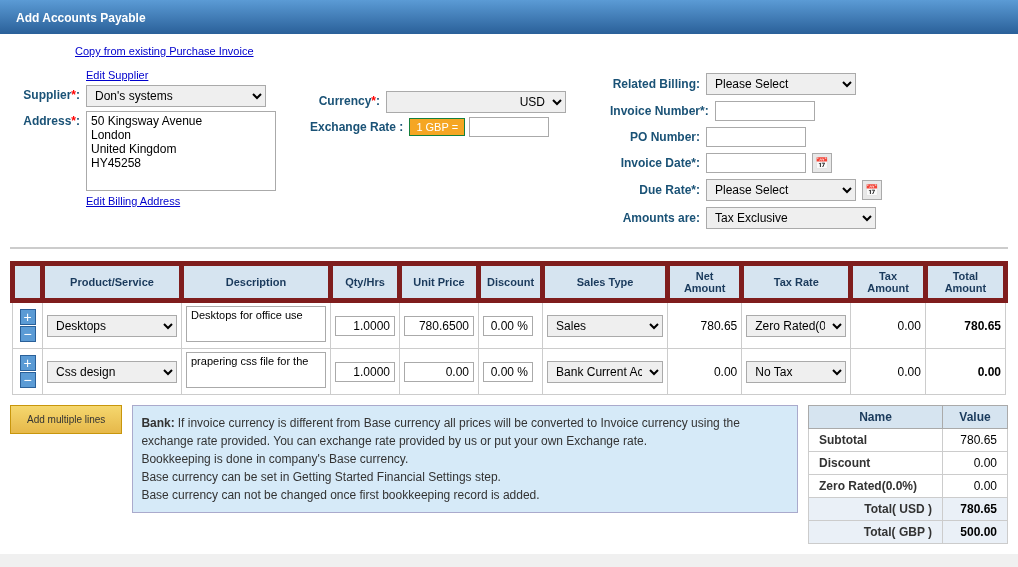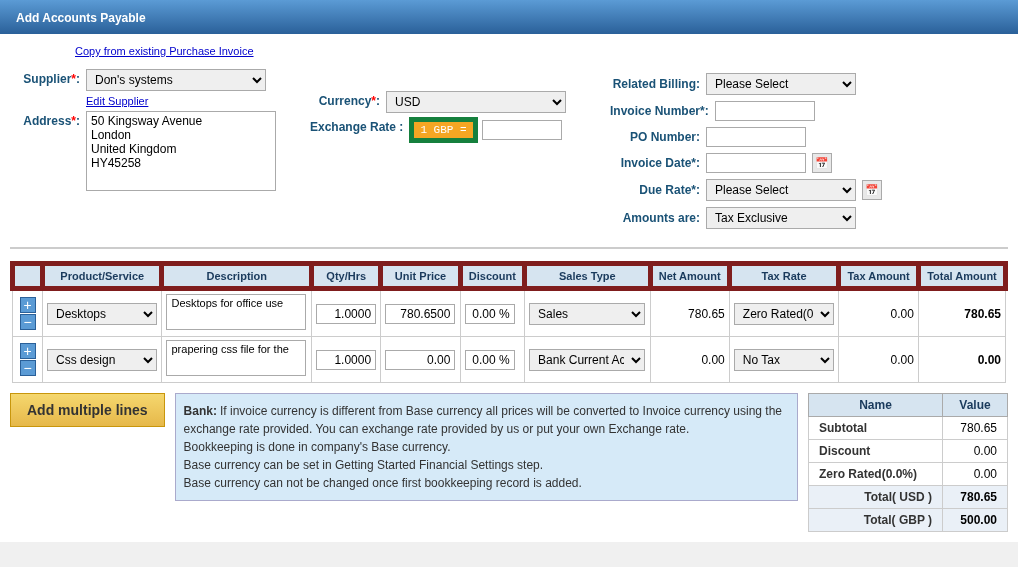--- a/index.html
+++ b/index.html
@@ -32,43 +32,42 @@
 
     input[type="text"], select, textarea {
       border: 1px solid #aaa;
       padding: 2px 4px;
       font-size: 12px;
     }
 
     select { cursor: pointer; }
 
     .supplier-select { width: 180px; }
-    .currency-select { width: 180px; }
+    .currency-select { width: 180px; text-align: right; }
     .related-project-select { width: 150px; }
     .due-date-select { width: 150px; }
 
     .address-textarea {
       width: 190px;
       height: 80px;
       resize: none;
       font-size: 12px;
       border: 1px solid #aaa;
       padding: 2px 4px;
     }
 
     .edit-link { color: #0000cc; text-decoration: underline; cursor: pointer; font-size: 11px; }
 
     .exchange-rate-wrapper { display: flex; align-items: center; gap: 4px; }
     .gbp-box {
       background: #f5a623;
       color: white;
       padding: 2px 6px;
       font-size: 11px;
-      border: 5px solid #15803d;
-      font-family: Liberation Mono, monospace;
+      border: 1px solid #15803d;
     }
     .exchange-input { width: 80px; }
 
     
     .right-col { flex: 1; min-width: 260px; }
     .right-field-row { display: flex; align-items: center; gap: 6px; margin-bottom: 6px; }
     .right-label { color: #1a5276; font-weight: bold; min-width: 90px; text-align: right; }
 
     .date-input { width: 100px; }
     .calendar-icon {
@@ -76,21 +75,21 @@
       width: 20px;
       height: 20px;
       background: #e8e8e8;
       border: 1px solid #aaa;
       cursor: pointer;
       text-align: center;
       line-height: 18px;
       font-size: 11px;
     }
 
-    .amounts-select { width: 150px; }
+    .amounts-select { width: 170px; }
 
     
     .table-section { margin-top: 12px; }
     .items-table { width: 100%; border-collapse: collapse; }
     .items-table th {
       background: #d6e4f0;
       border: 5px solid #7f1d1d;
       padding: 4px 6px;
       text-align: center;
       color: #1a3a5c;
@@ -111,40 +110,40 @@
       background: #5b9bd5;
       color: white;
       text-align: center;
       line-height: 14px;
       font-size: 14px;
       cursor: pointer;
       border: 1px solid #2a6099;
       margin: 1px auto;
     }
 
-    .product-select { width: 110px; }
+    .product-select { width: 130px; }
     .desc-textarea { width: 140px; height: 36px; resize: none; font-size: 11px; border: 1px solid #aaa; }
     .qty-input { width: 60px; text-align: right; }
     .price-input { width: 70px; text-align: right; }
     .discount-input { width: 50px; text-align: right; }
     .sales-type-select { width: 116px; }
     .net-amount-cell { text-align: right; padding-right: 6px; }
     .tax-rate-select { width: 100px; }
     .tax-amount-cell { text-align: right; padding-right: 6px; }
     .total-amount-cell { text-align: right; padding-right: 6px; font-weight: bold; }
 
     
     .bottom-section { display: flex; gap: 10px; margin-top: 10px; align-items: flex-start; }
 
     .add-multiple-btn {
       background: linear-gradient(to bottom, #f5d76e, #e6b84a);
       border: 1px solid #c8960c;
       padding: 8px 16px;
-      font-size: 14px;
-      font-weight: bold;
+      font-size: 10px;
+      font-weight: normal;
       cursor: pointer;
       color: #333;
     }
 
     .note-box {
       flex: 1;
       background: #d6eaf8;
       border: 1px solid #aac;
       padding: 8px;
       font-size: 11px;
@@ -189,40 +188,44 @@
 
     
     <a class="copy-link">Copy from existing Purchase Invoice</a>
 
     
     <div class="form-top">
 
       <div class="col-left">
 
         <div class="form-row">
+          <span style="min-width:70px;"></span>
+          <a class="edit-link">Edit Supplier</a>
+        </div>
+        <div class="form-row">
           <span class="form-label">
             <span>Supplier</span><span class="required">*</span>:
           </span>
           <select class="supplier-select">
             <option>Don's systems</option>
           </select>
-        </div>
-        <div class="form-row">
-          <span style="min-width:70px;"></span>
-          <a class="edit-link">Edit Supplier</a>
         </div>
 
         <div class="form-row">
           <span class="form-label">
             <span>Address</span><span class="required">*</span>:
           </span>
           <textarea class="address-textarea" style="">50 Kingsway Avenue
 London
 United Kingdom
 HY45258</textarea>
+        </div>
+        <div class="form-row">
+          <span style="min-width:70px;"></span>
+          <a class="edit-link">Edit Billing Address</a>
         </div>
       </div>
 
       <div class="col-mid" style="padding-top: 22px;">
 
         <div class="form-row">
           <span class="form-label">
             <span>Currency</span><span class="required">*</span>:
           </span>
           <select class="currency-select">

